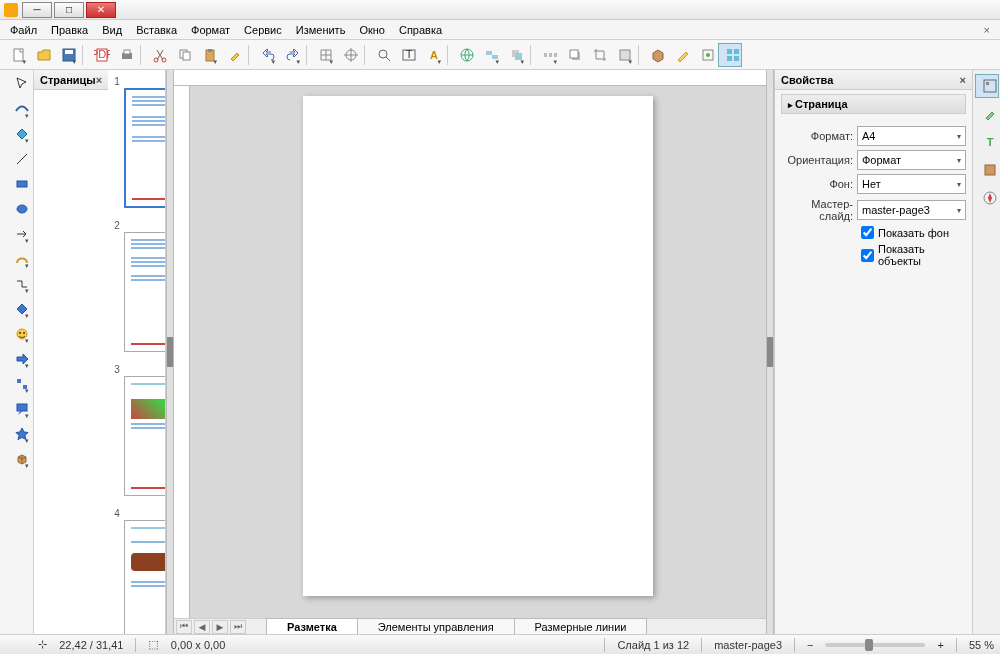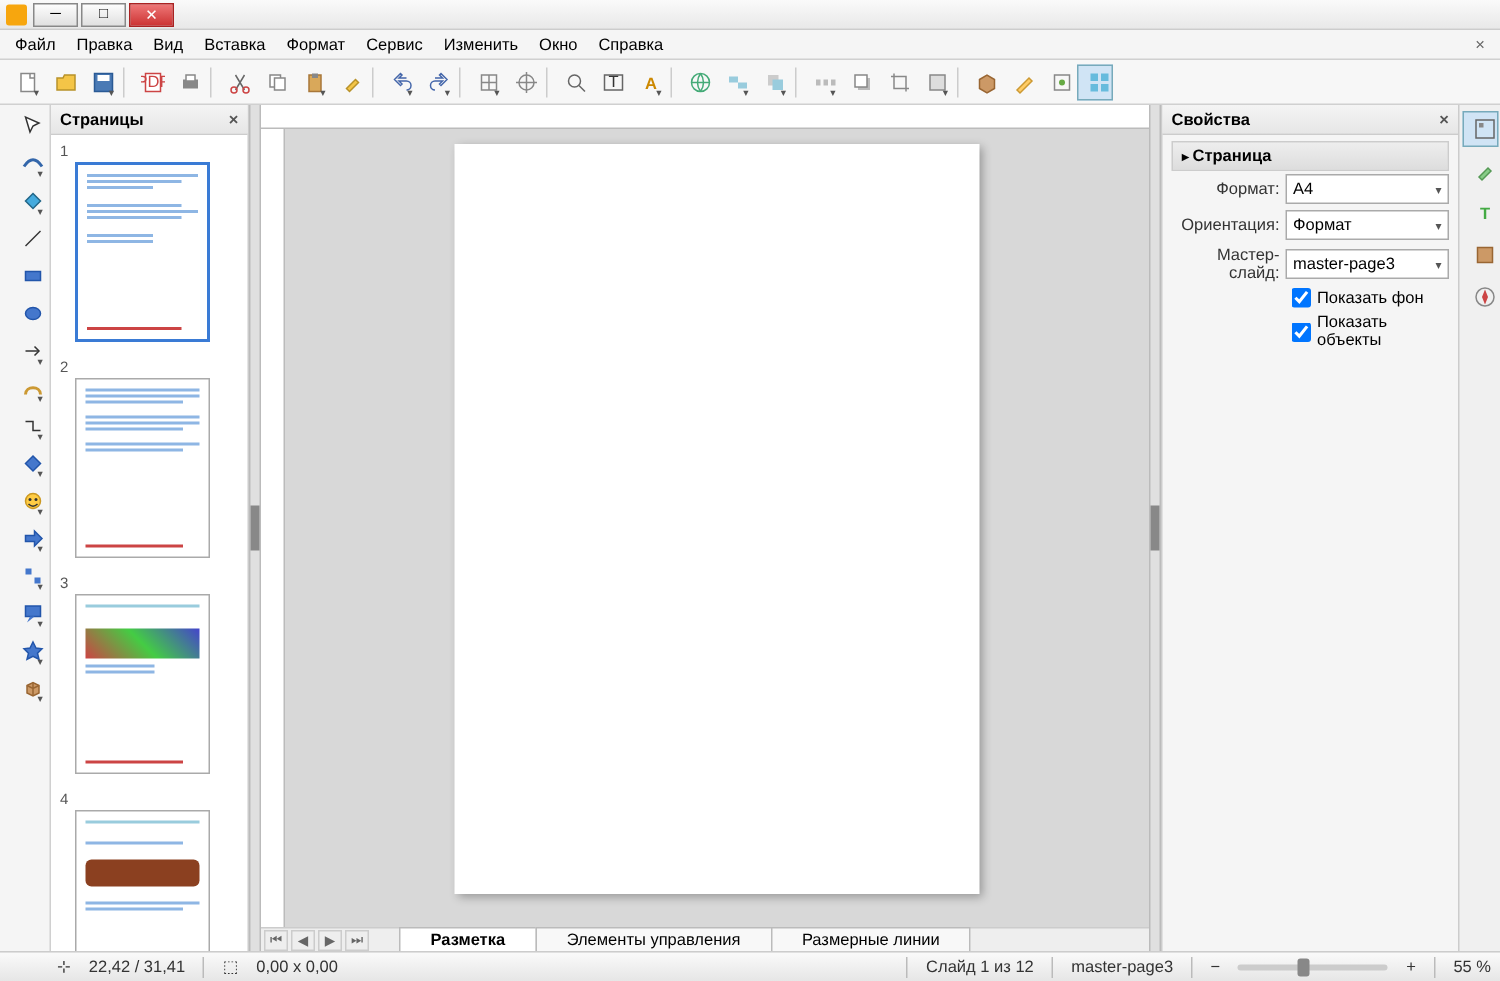--- a/index.html
+++ b/index.html
@@ -15,42 +15,42 @@
 .menubar .closex { margin-left: auto; padding: 0 6px; color: #666; }
 .toolbar { height: 30px; background: #f7f7f7; border-bottom: 1px solid #d0d0d0; display: flex; align-items: center; padding: 0 4px; gap: 1px; }
 .tbtn { width: 24px; height: 24px; display: flex; align-items: center; justify-content: flex-end; border: 1px solid transparent; position: relative; }
 .tbtn.dd::after { content: "▾"; font-size: 7px; position: absolute; right: 1px; bottom: 0; color: #555; }
 .tbtn.active { background: #d0e4f5; border-color: #7ab; }
 .tsep { width: 1px; height: 20px; background: #ccc; margin: 0 3px; }
 .ico { width: 16px; height: 16px; display: inline-block; }
 .main { flex: 1; display: flex; overflow: hidden; }
 .left-tools { width: 34px; background: #f5f5f5; border-right: 1px solid #d0d0d0; display: flex; flex-direction: column; align-items: center; padding-top: 2px; gap: 1px; }
 .left-tools .tbtn { width: 28px; height: 24px; }
-.pages-panel { width: 132px; background: #fff; border-right: 1px solid #ccc; display: flex; flex-direction: column; }
+.pages-panel { width: 132px; background: #fff; border-right: 1px solid #ccc; display: flex; }
 .panel-hdr { height: 20px; background: linear-gradient(#f4f4f4,#e6e6e6); border-bottom: 1px solid #ccc; display: flex; align-items: center; padding: 0 6px; font-weight: bold; }
 .panel-hdr .closex { margin-left: auto; color: #555; cursor: default; }
 .thumbs { flex: 1; overflow-y: auto; padding: 6px; }
 .thumb-wrap { margin-bottom: 12px; }
 .thumb-num { font-size: 10px; color: #555; margin-bottom: 1px; }
 .thumb { width: 90px; height: 120px; background: #fff; border: 1px solid #aaa; margin-left: 10px; padding: 6px; display: flex; flex-direction: column; gap: 2px; }
 .thumb.sel { border: 2px solid #3a7bd5; }
 .tl { height: 2px; background: #8eb6e4; }
 .tl.s { width: 60%; } .tl.m { width: 85%; } .tl.f { width: 100%; }
 .tblk { height: 8px; background: #ddd; margin-bottom: 2px; }
 .canvas-area { flex: 1; display: flex; flex-direction: column; background: #e8e8e8; }
 .ruler-h { height: 16px; background: #fff; border-bottom: 1px solid #bbb; position: relative; overflow: hidden; font-size: 8px; color: #666; display:flex; align-items:flex-end; }
 .canvas-inner { flex: 1; display: flex; overflow: hidden; }
 .ruler-v { width: 16px; background: #fff; border-right: 1px solid #bbb; position:relative; }
 .page-scroll { flex: 1; background: #d8d8d8; overflow: auto; display: flex; justify-content: center; padding: 10px 0; position:relative; }
 .page { width: 350px; height: 500px; background: #fff; box-shadow: 2px 2px 6px rgba(0,0,0,.3); }
 .collapse-bar { width: 8px; background: #e0e0e0; border-left:1px solid #bbb; border-right:1px solid #bbb; display:flex; align-items:center; justify-content:center; }
 .collapse-bar .grip { width:6px; height:30px; background:#888; }
 .props-panel { width: 198px; background: #f5f5f5; border-left: 1px solid #ccc; display: flex; flex-direction: column; }
 .props-body { flex:1; padding: 4px 6px; }
-.sect-hdr { background: linear-gradient(#eee,#ddd); padding: 3px 6px; font-weight: bold; border: 1px solid #ccc; margin-bottom: 2px; }
+.sect-hdr { background: linear-gradient(#eee,#ddd); padding: 3px 6px; font-weight: bold; border: 1px solid #ccc; margin-bottom: 12px; }
 .sect-hdr::before { content: "▸ "; font-size: 9px; }
 .frow { display: flex; align-items: center; margin-bottom: 4px; gap: 4px; }
 .frow label { width: 72px; text-align: right; color: #333; }
 .frow select, .frow .selbox { flex: 1; height: 20px; border: 1px solid #aaa; background: #fff; padding: 0 4px; font-size: 11px; display:flex; align-items:center; position:relative; }
 .selbox::after { content:"▾"; position:absolute; right:4px; font-size:8px; color:#555; }
 .frow button { flex:1; height: 22px; border: 1px solid #aaa; background: linear-gradient(#fdfdfd,#e8e8e8); cursor:default; }
 .frow input[type=checkbox] { margin-left: 4px; }
 .side-icons { width: 28px; background: #f0f0f0; border-left: 1px solid #ccc; display:flex; flex-direction:column; align-items:center; padding-top:4px; gap:4px; }
 .hscroll-row { height: 16px; background: #eee; display:flex; align-items:center; border-top:1px solid #ccc; }
 .navbtn { width:16px; height:14px; display:flex; align-items:center; justify-content:center; color:#666; font-size:9px; border:1px solid #ccc; margin-left:2px; }
@@ -457,20 +457,26 @@
             <span>A4</span>
           </div>
       </div>
       <div class="frow">
         <label>Ориентация:</label>
         <div class="selbox">
             <span>Формат</span>
           </div>
       </div>
       <div class="frow">
+        <label>Фон:</label>
+        <div class="selbox">
+            <span>Нет</span>
+          </div>
+      </div>
+      <div class="frow">
         <label>Мастер-слайд:</label>
         <div class="selbox">
             <span>master-page3</span>
           </div>
       </div>
       <div class="frow" style="padding-left:76px">
         <input type="checkbox" checked="" style="">
         <span>Показать фон</span>
       </div>
       <div class="frow" style="padding-left:76px">

